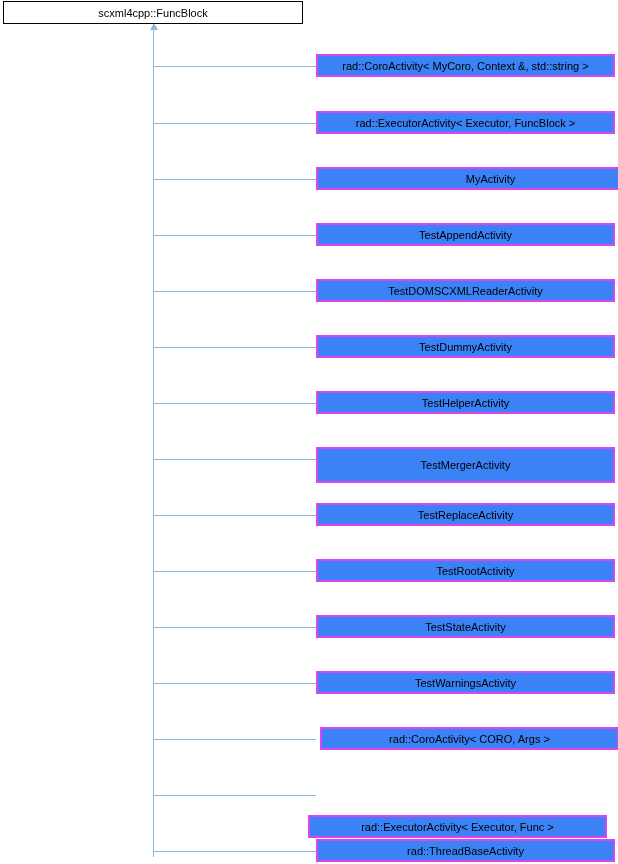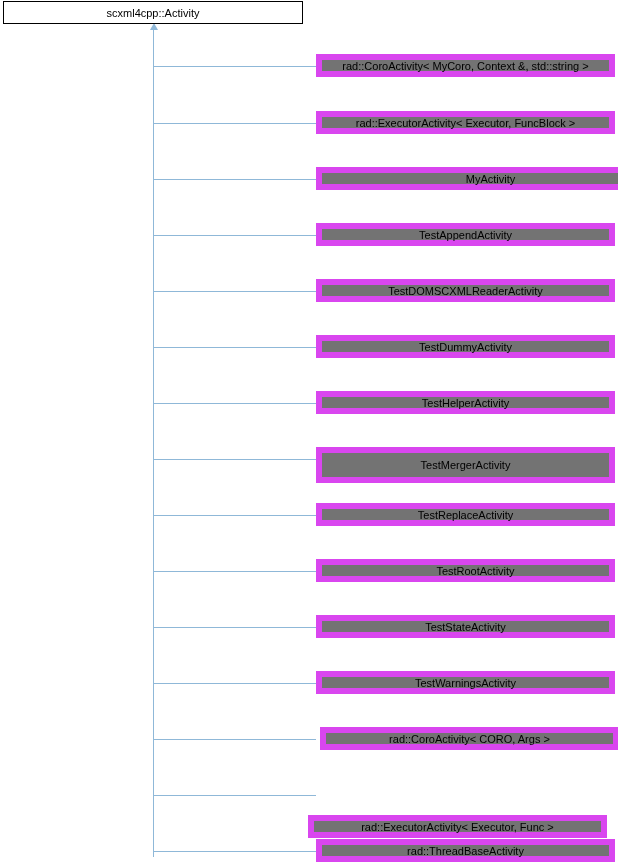--- a/index.html
+++ b/index.html
@@ -24,22 +24,22 @@
     font-size: 11px;
     color: #000000;
     text-align: center;
     white-space: nowrap;
   }
   .node.root {
     background: #ffffff;
     border: 1px solid #000000;
   }
   .node.derived {
-    background: #737373;
-    border: 6px solid #d946ef;
+    background: #3b82f6;
+    border: 2px solid #d946ef;
   }
   .edge {
     position: absolute;
     background: #8fb8d8;
   }
   .edge.v { width: 1px; }
   .edge.h { height: 1px; }
   .arrow {
     position: absolute;
     width: 0;
@@ -48,21 +48,21 @@
     border-right: 4px solid transparent;
     border-bottom: 7px solid #8fb8d8;
   }
 </style>
 </head>
 <body>
 
 <div id="canvas">
     <div class="edge v" style="left: 153px; top: 28px; height: 829px;"></div>
     <div class="arrow" style="left: 150px; top: 23px;"></div>
-    <div class="node root" style="left: 3px; top: 1px; width: 300px; height: 23px;">scxml4cpp::Activity</div>
+    <div class="node root" style="left: 3px; top: 1px; width: 300px; height: 23px;">scxml4cpp::FuncBlock</div>
     <div class="edge h" style="left: 153px; top: 66px; width: 163px;"></div>
     <div class="node derived" style="left: 316px; top: 54px; width: 299px; height: 23px;">rad::CoroActivity&lt; MyCoro, Context &amp;, std::string &gt;</div>
     <div class="edge h" style="left: 153px; top: 123px; width: 163px;"></div>
     <div class="node derived" style="left: 316px; top: 111px; width: 299px; height: 23px;">rad::ExecutorActivity&lt; Executor, FuncBlock &gt;</div>
     <div class="edge h" style="left: 153px; top: 179px; width: 163px;"></div>
     <div class="node derived" style="left: 316px; top: 167px; width: 349px; height: 23px;">MyActivity</div>
     <div class="edge h" style="left: 153px; top: 235px; width: 163px;"></div>
     <div class="node derived" style="left: 316px; top: 223px; width: 299px; height: 23px;">TestAppendActivity</div>
     <div class="edge h" style="left: 153px; top: 291px; width: 163px;"></div>
     <div class="node derived" style="left: 316px; top: 279px; width: 299px; height: 23px;">TestDOMSCXMLReaderActivity</div>

